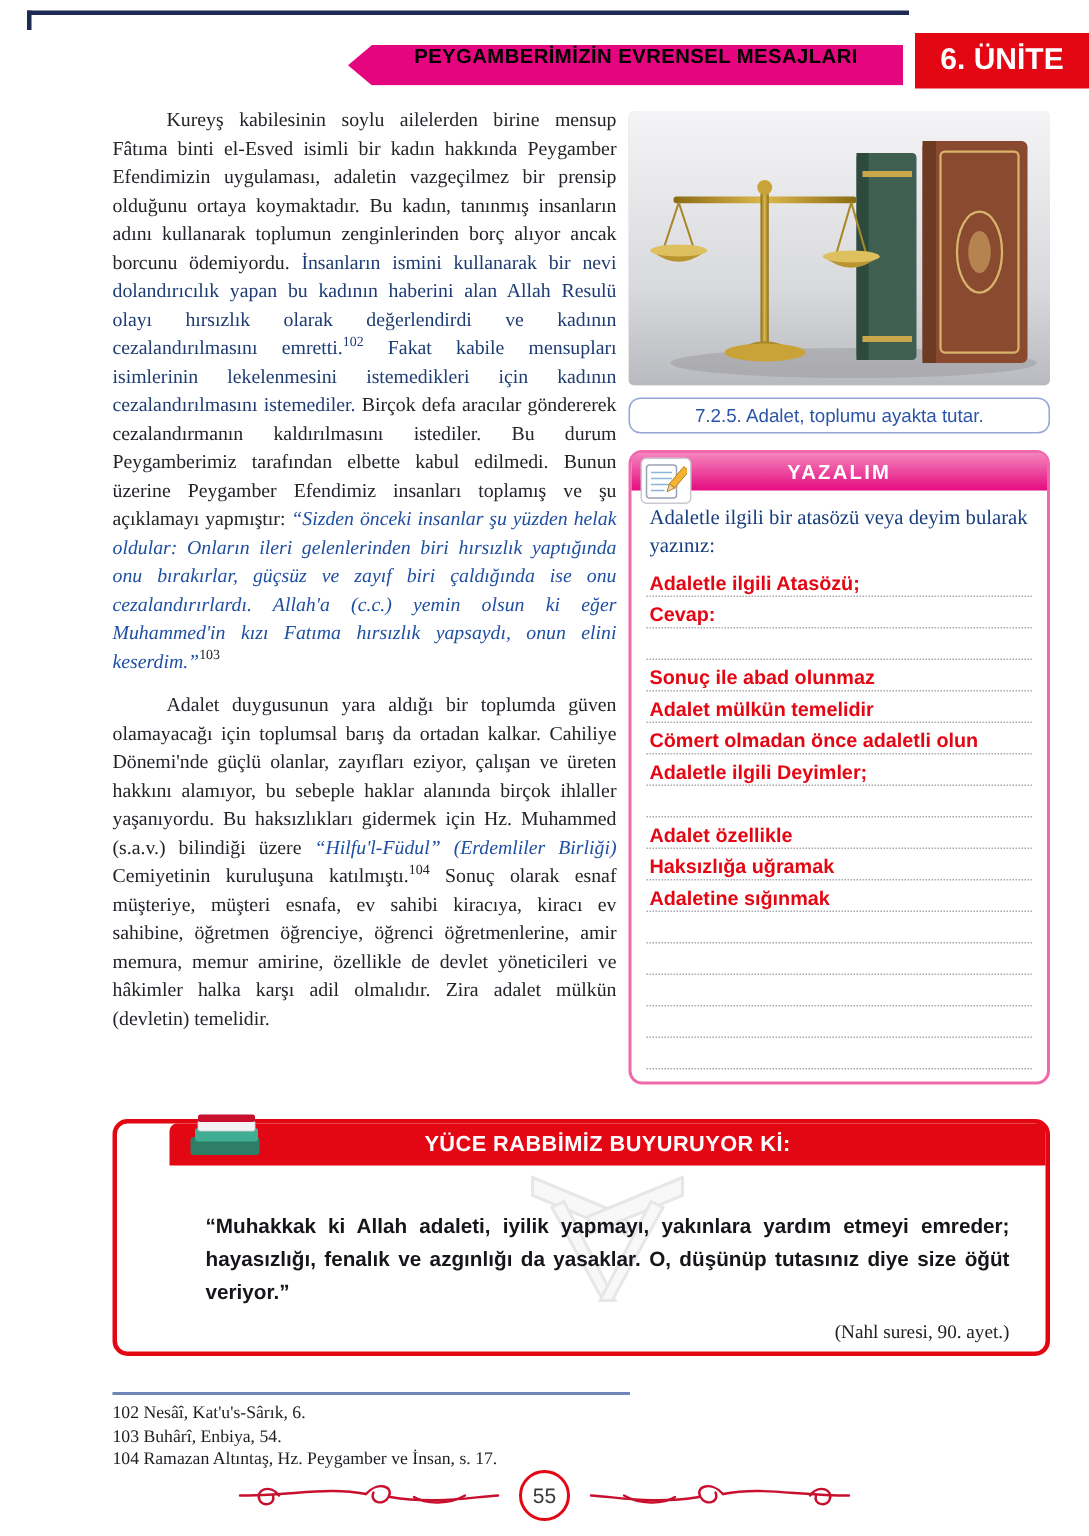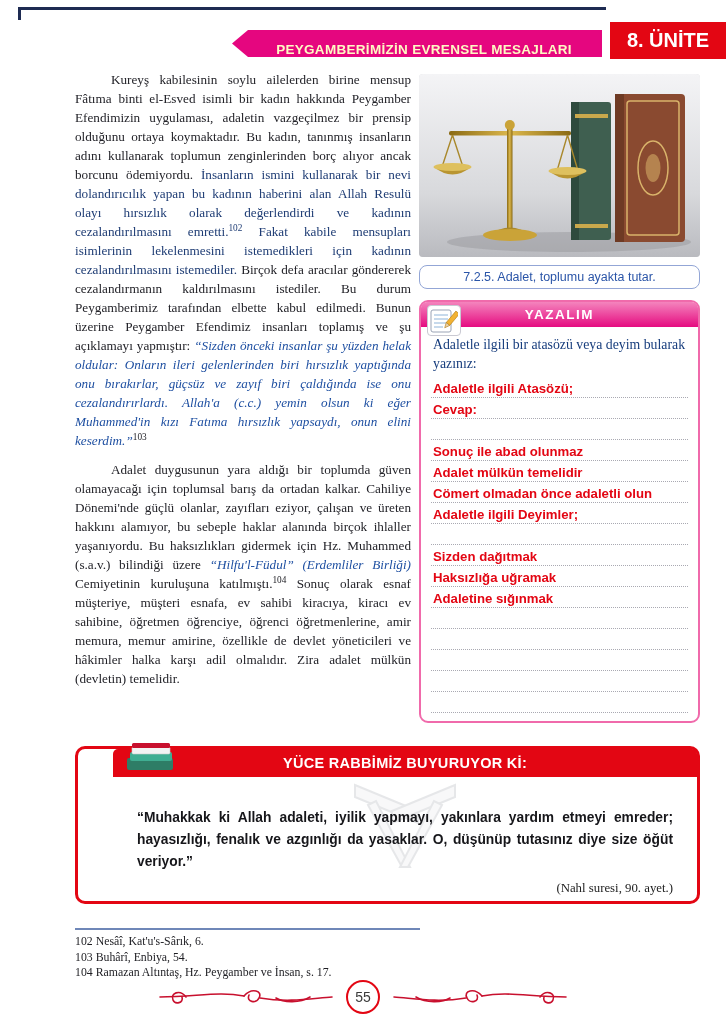--- a/index.html
+++ b/index.html
@@ -7,23 +7,23 @@
   .page {
     position:relative; width:726px; height:1024px; background:#ffffff;
     font-family:"Liberation Serif", serif; overflow:hidden;
   }
 
   
   .top-rule { position:absolute; left:18px; top:7px; width:588px; height:2.5px; background:#1e2b52; }
   .top-rule::before { content:""; position:absolute; left:0; top:0; width:2.5px; height:13px; background:#1e2b52; }
   .banner {
     position:absolute; left:232px; top:30px; width:370px; height:27px;
-    background:#e5067f; color:#fef9c3;
+    background:#e5067f; color:#000000;
     font-family:"Liberation Sans", sans-serif; font-weight:700; font-size:13.5px; letter-spacing:.3px;
-    display:flex; align-items:flex-end; justify-content:center;
+    display:flex; align-items:flex-start; justify-content:center;
     clip-path:polygon(0 50%, 16px 0, 100% 0, 100% 100%, 16px 100%);
     padding-left:14px;
   }
   .unit-box {
     position:absolute; right:0; top:22px; width:116px; height:37px; background:#e30613;
     color:#fff; font-family:"Liberation Sans", sans-serif; font-weight:700; font-size:20px;
     display:flex; align-items:center; justify-content:center;
   }
 
   
@@ -110,21 +110,21 @@
 
 <div class="page">
 
   <div class="top-rule"></div>
 
   <div class="banner">
     <span>PEYGAMBERİMİZİN EVRENSEL MESAJLARI</span>
   </div>
 
   <div class="unit-box">
-    <span>8. ÜNİTE</span>
+    <span>6. ÜNİTE</span>
   </div>
 
   <div class="left-col">
     <p class="para">
       
     <span class="normal">Kureyş kabilesinin soylu ailelerden birine mensup Fâtıma binti el-Esved isimli bir kadın hakkında Peygamber Efendimizin uygulaması, adaletin vazgeçilmez bir prensip olduğunu ortaya koymaktadır.  Bu kadın, tanınmış insanların adını kullanarak toplumun zenginlerinden borç alıyor ancak borcunu ödemiyordu. </span><span class="blue">İnsanların ismini kullanarak bir nevi dolandırıcılık yapan bu kadının haberini alan Allah Resulü olayı hırsızlık olarak değerlendirdi ve kadının cezalandırılmasını emretti.</span><span class="sup blue">102</span><span class="blue"> Fakat kabile mensupları isimlerinin lekelenmesini istemedikleri için kadının cezalandırılmasını istemediler. </span><span class="normal">Birçok defa aracılar göndererek cezalandırmanın kaldırılmasını istediler. Bu durum Peygamberimiz tarafından elbette kabul edilmedi. Bunun üzerine Peygamber Efendimiz  insanları toplamış ve şu açıklamayı yapmıştır: </span><span class="quote">“Sizden önceki insanlar şu yüzden helak oldular: Onların ileri gelenlerinden biri hırsızlık yaptığında onu bırakırlar, güçsüz ve zayıf biri çaldığında ise onu cezalandırırlardı. Allah'a (c.c.) yemin olsun ki eğer Muhammed'in kızı Fatıma hırsızlık yapsaydı, onun elini keserdim.”</span><span class="sup">103</span></p>
     <p class="para">
       
     <span class="normal">Adalet duygusunun yara aldığı bir toplumda güven olamayacağı için toplumsal barış da ortadan kalkar. Cahiliye Dönemi'nde güçlü olanlar, zayıfları eziyor, çalışan ve üreten hakkını alamıyor, bu sebeple haklar alanında birçok ihlaller yaşanıyordu. Bu haksızlıkları gidermek için Hz. Muhammed (s.a.v.) bilindiği üzere </span><span class="quote">“Hilfu'l-Füdul” (Erdemliler Birliği)</span><span class="normal"> Cemiyetinin kuruluşuna katılmıştı.</span><span class="sup">104</span><span class="normal"> Sonuç olarak esnaf müşteriye, müşteri esnafa, ev sahibi kiracıya, kiracı ev sahibine, öğretmen öğrenciye, öğrenci öğretmenlerine, amir memura, memur amirine, özellikle de devlet yöneticileri ve hâkimler halka karşı adil olmalıdır. Zira adalet mülkün (devletin) temelidir.</span></p>
   </div>
@@ -219,21 +219,21 @@
 
             <div class="yz-line">
               <span class="red">Adaletle ilgili Deyimler;</span>
             </div>
 
             <div class="yz-line">
               <span class="empty"></span>
             </div>
 
             <div class="yz-line">
-              <span class="red">Sizden dağıtmak</span>
+              <span class="red">Adalet özellikle</span>
             </div>
 
             <div class="yz-line">
               <span class="red">Haksızlığa uğramak</span>
             </div>
 
             <div class="yz-line">
               <span class="red">Adaletine sığınmak</span>
             </div>
 

